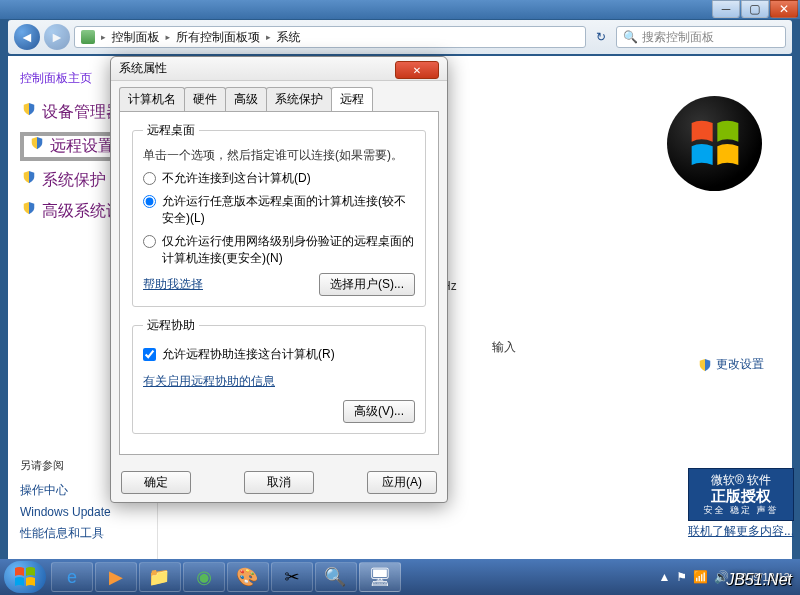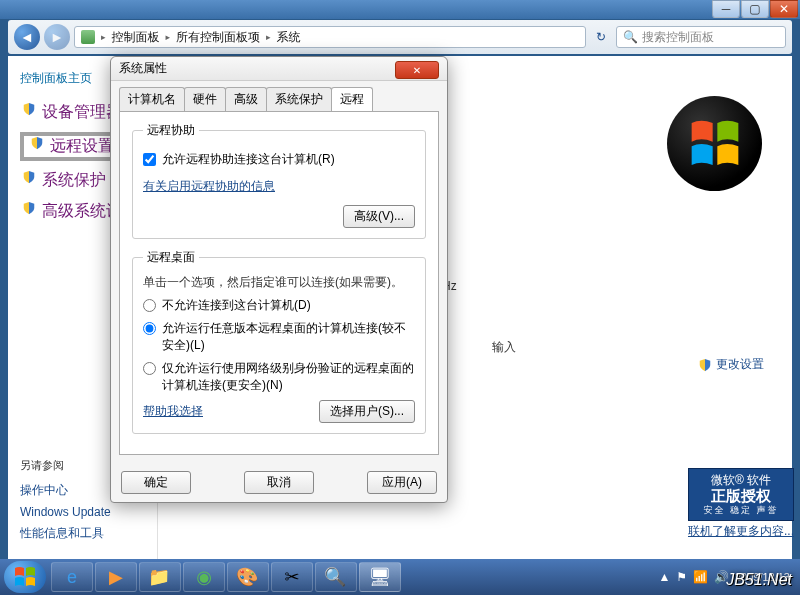--- a/index.html
+++ b/index.html
@@ -19,21 +19,21 @@
 .addr-icon { width: 14px; height: 14px; background: linear-gradient(#88c888,#4a9a4a); border-radius: 2px; }
 .addr-sep { color: #666; font-size: 9px; }
 .addr-part { color: #111; cursor: pointer; }
 .addr-refresh { width: 22px; height: 22px; display:flex;align-items:center;justify-content:center; color:#1a4a8a; }
 .search-box { width: 170px; background: #fff; border: 1px solid #a8b8c8; border-radius: 3px; height: 22px; display: flex; align-items: center; padding: 0 6px; color: #888; }
 .search-box .mag { margin-right: 4px; color:#555;}
 
 
 .content { position: absolute; top: 56px; left: 8px; right: 8px; bottom: 36px; background: #fff; display: flex; }
 .sidebar { width: 150px; padding: 14px 12px; border-right:1px solid #e0e0e0; display:flex; flex-direction:column; }
-.sidebar-title { color: #0369a1; font-size: 12px; margin-bottom: 10px; }
+.sidebar-title { color: #6d28d9; font-size: 12px; margin-bottom: 10px; }
 .sidebar-link { display: flex; align-items: flex-start; gap: 6px; color: #701a75; font-size: 16px; margin: 4px 0; padding: 1px 2px; cursor: pointer; }
 .sidebar-link.highlight { border: 4px solid #a3a3a3; padding: 0 6px; }
 .shield { width: 14px; height: 14px; display:inline-block; }
 .shield svg { width:14px; height:14px; }
 .spacer { flex:1; }
 .seealso-title { color:#333; font-size:11px; margin: 8px 0 6px;}
 .seealso-link { color:#1a4a8a; font-size:12px; margin:3px 0; cursor:pointer;}
 
 .main { flex: 1; position: relative; padding: 20px 24px; }
 .win-logo { position:absolute; top:40px; right:30px; width:95px; height:95px; border-radius:50%; background: radial-gradient(circle at 35% 30%, #333 0%, #000 70%); display:flex; align-items:center; justify-content:center;}
@@ -202,50 +202,50 @@
   </div>
   <div class="tabs">
     <div class="tab">计算机名</div>
     <div class="tab">硬件</div>
     <div class="tab">高级</div>
     <div class="tab">系统保护</div>
     <div class="tab active">远程</div>
   </div>
   <div class="tab-body">
     <fieldset>
-      <legend>远程协助</legend>
-      <div class="chk-row">
-        <input type="checkbox" checked="" style="">
-        <span>允许远程协助连接这台计算机(R)</span>
-      </div>
-      <div style="margin:10px 0"><span class="link">有关启用远程协助的信息</span></div>
-      <div class="btn-right">
-          <button class="btn">高级(V)...</button>
-        </div>
-    </fieldset>
-    <fieldset>
       <legend>远程桌面</legend>
       <div class="desc">单击一个选项，然后指定谁可以连接(如果需要)。</div>
       <div class="radio-row">
           <input type="radio" name="rd" style="">
           <span>不允许连接到这台计算机(D)</span>
         </div>
       <div class="radio-row">
           <input type="radio" name="rd" checked="" style="">
           <span>允许运行任意版本远程桌面的计算机连接(较不安全)(L)</span>
         </div>
       <div class="radio-row">
           <input type="radio" name="rd" style="">
           <span>仅允许运行使用网络级别身份验证的远程桌面的计算机连接(更安全)(N)</span>
         </div>
       <div class="help-select-row">
         <span class="link">帮助我选择</span>
         <button class="btn">选择用户(S)...</button>
       </div>
     </fieldset>
+    <fieldset>
+      <legend>远程协助</legend>
+      <div class="chk-row">
+        <input type="checkbox" checked="" style="">
+        <span>允许远程协助连接这台计算机(R)</span>
+      </div>
+      <div style="margin:10px 0"><span class="link">有关启用远程协助的信息</span></div>
+      <div class="btn-right">
+          <button class="btn">高级(V)...</button>
+        </div>
+    </fieldset>
   </div>
   <div class="dlg-buttons">
     <button class="btn">确定</button>
     <button class="btn">取消</button>
     <button class="btn">应用(A)</button>
   </div>
 </div>
 
 <div class="watermark1">
   <div class="wm-badge">

